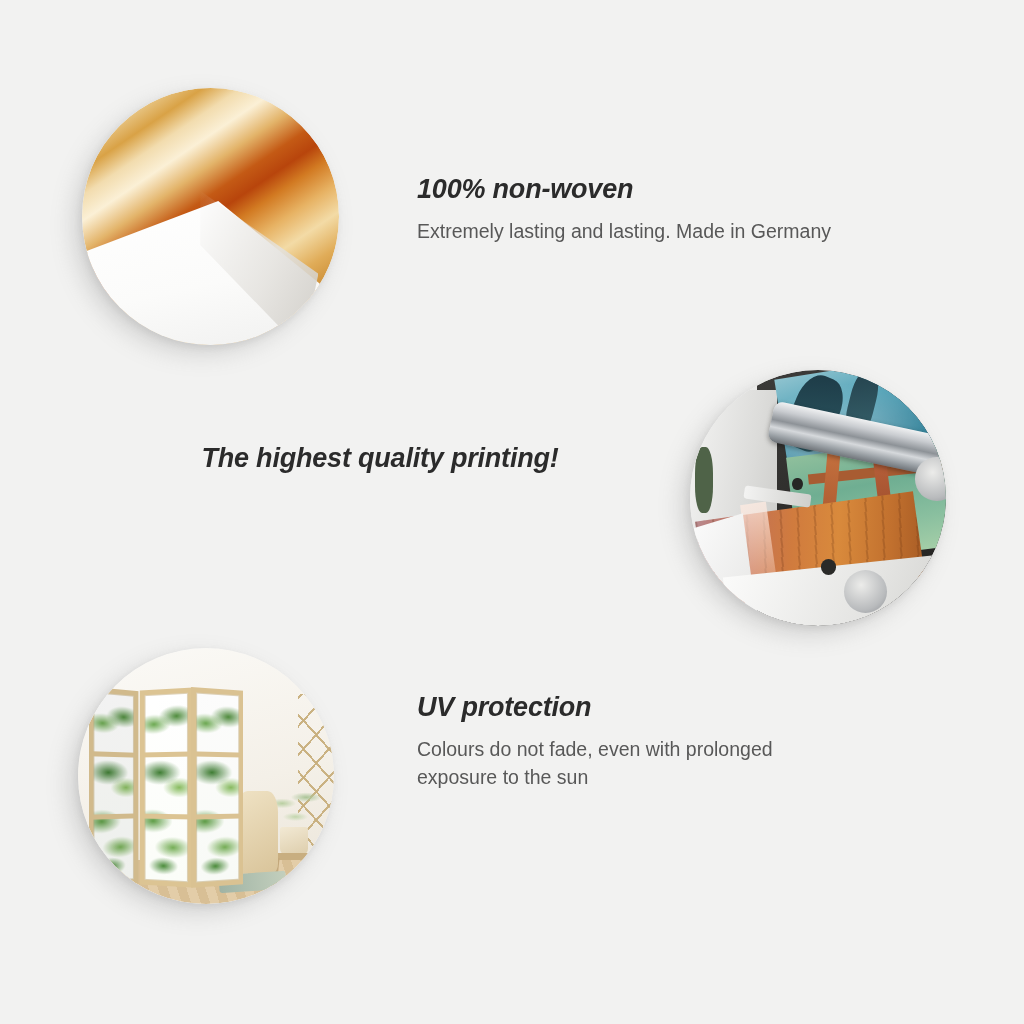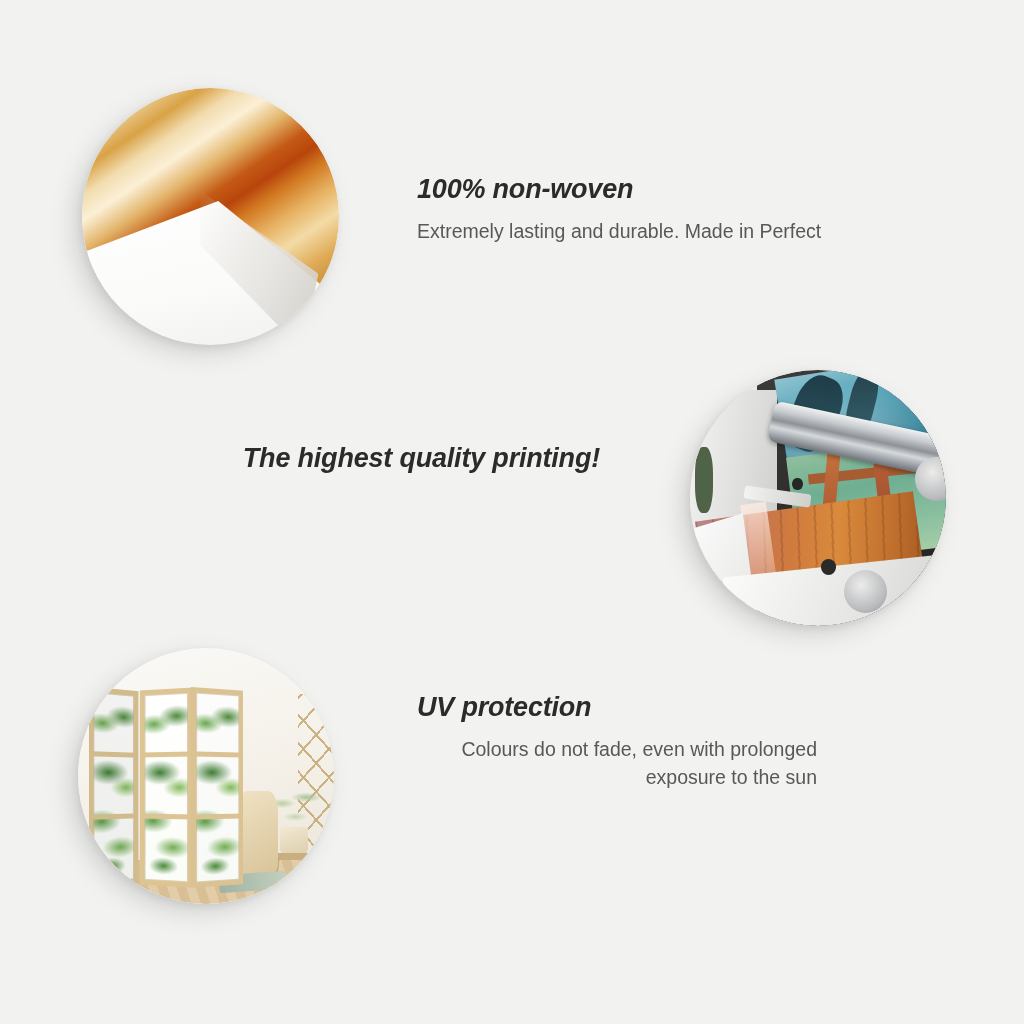--- a/index.html
+++ b/index.html
@@ -142,45 +142,45 @@
 
   
   .txt{position:absolute;}
   .txt h2{margin:0 0 12px 0;font-weight:bold;color:#2b2b2b;letter-spacing:-.2px;font-style:italic;}
   .txt p{margin:0;color:#585858;line-height:1.45;}
 
   #t1{left:417px;top:174px;width:440px;}
   #t1 h2{font-size:27px;}
   #t1 p{font-size:19.5px;}
 
-  #t2{left:160px;top:443px;width:440px;text-align:right;}
+  #t2{left:160px;top:443px;width:440px;text-align:center;}
   #t2 h2{font-size:27px;}
   #t2 p{font-size:19.5px;}
 
   #t3{left:417px;top:692px;width:400px;}
   #t3 h2{font-size:27px;}
-  #t3 p{font-size:19.5px;text-align:right;}
+  #t3 p{font-size:19.5px;}
 </style>
 </head>
 <body>
 
 <div class="stage">
 
   <div class="medallion" id="m1">
     <div class="inner">
       <div class="sky"></div>
       <div class="base"></div>
       <div class="flap"></div>
       <div class="flapfold"></div>
     </div>
   </div>
 
   <div class="txt" id="t1">
     <h2>100% non-woven</h2>
-    <p>Extremely lasting and durable. Made in Perfect</p>
+    <p>Extremely lasting and lasting. Made in Germany</p>
   </div>
 
   <div class="medallion" id="m2">
     <div class="inner">
       <div class="body"></div>
       <div class="darkbody"></div>
       <div class="leftpanel"></div>
       <div class="greenbit"></div>
       <div class="teal"></div>
       <div class="tealstreak"></div>

